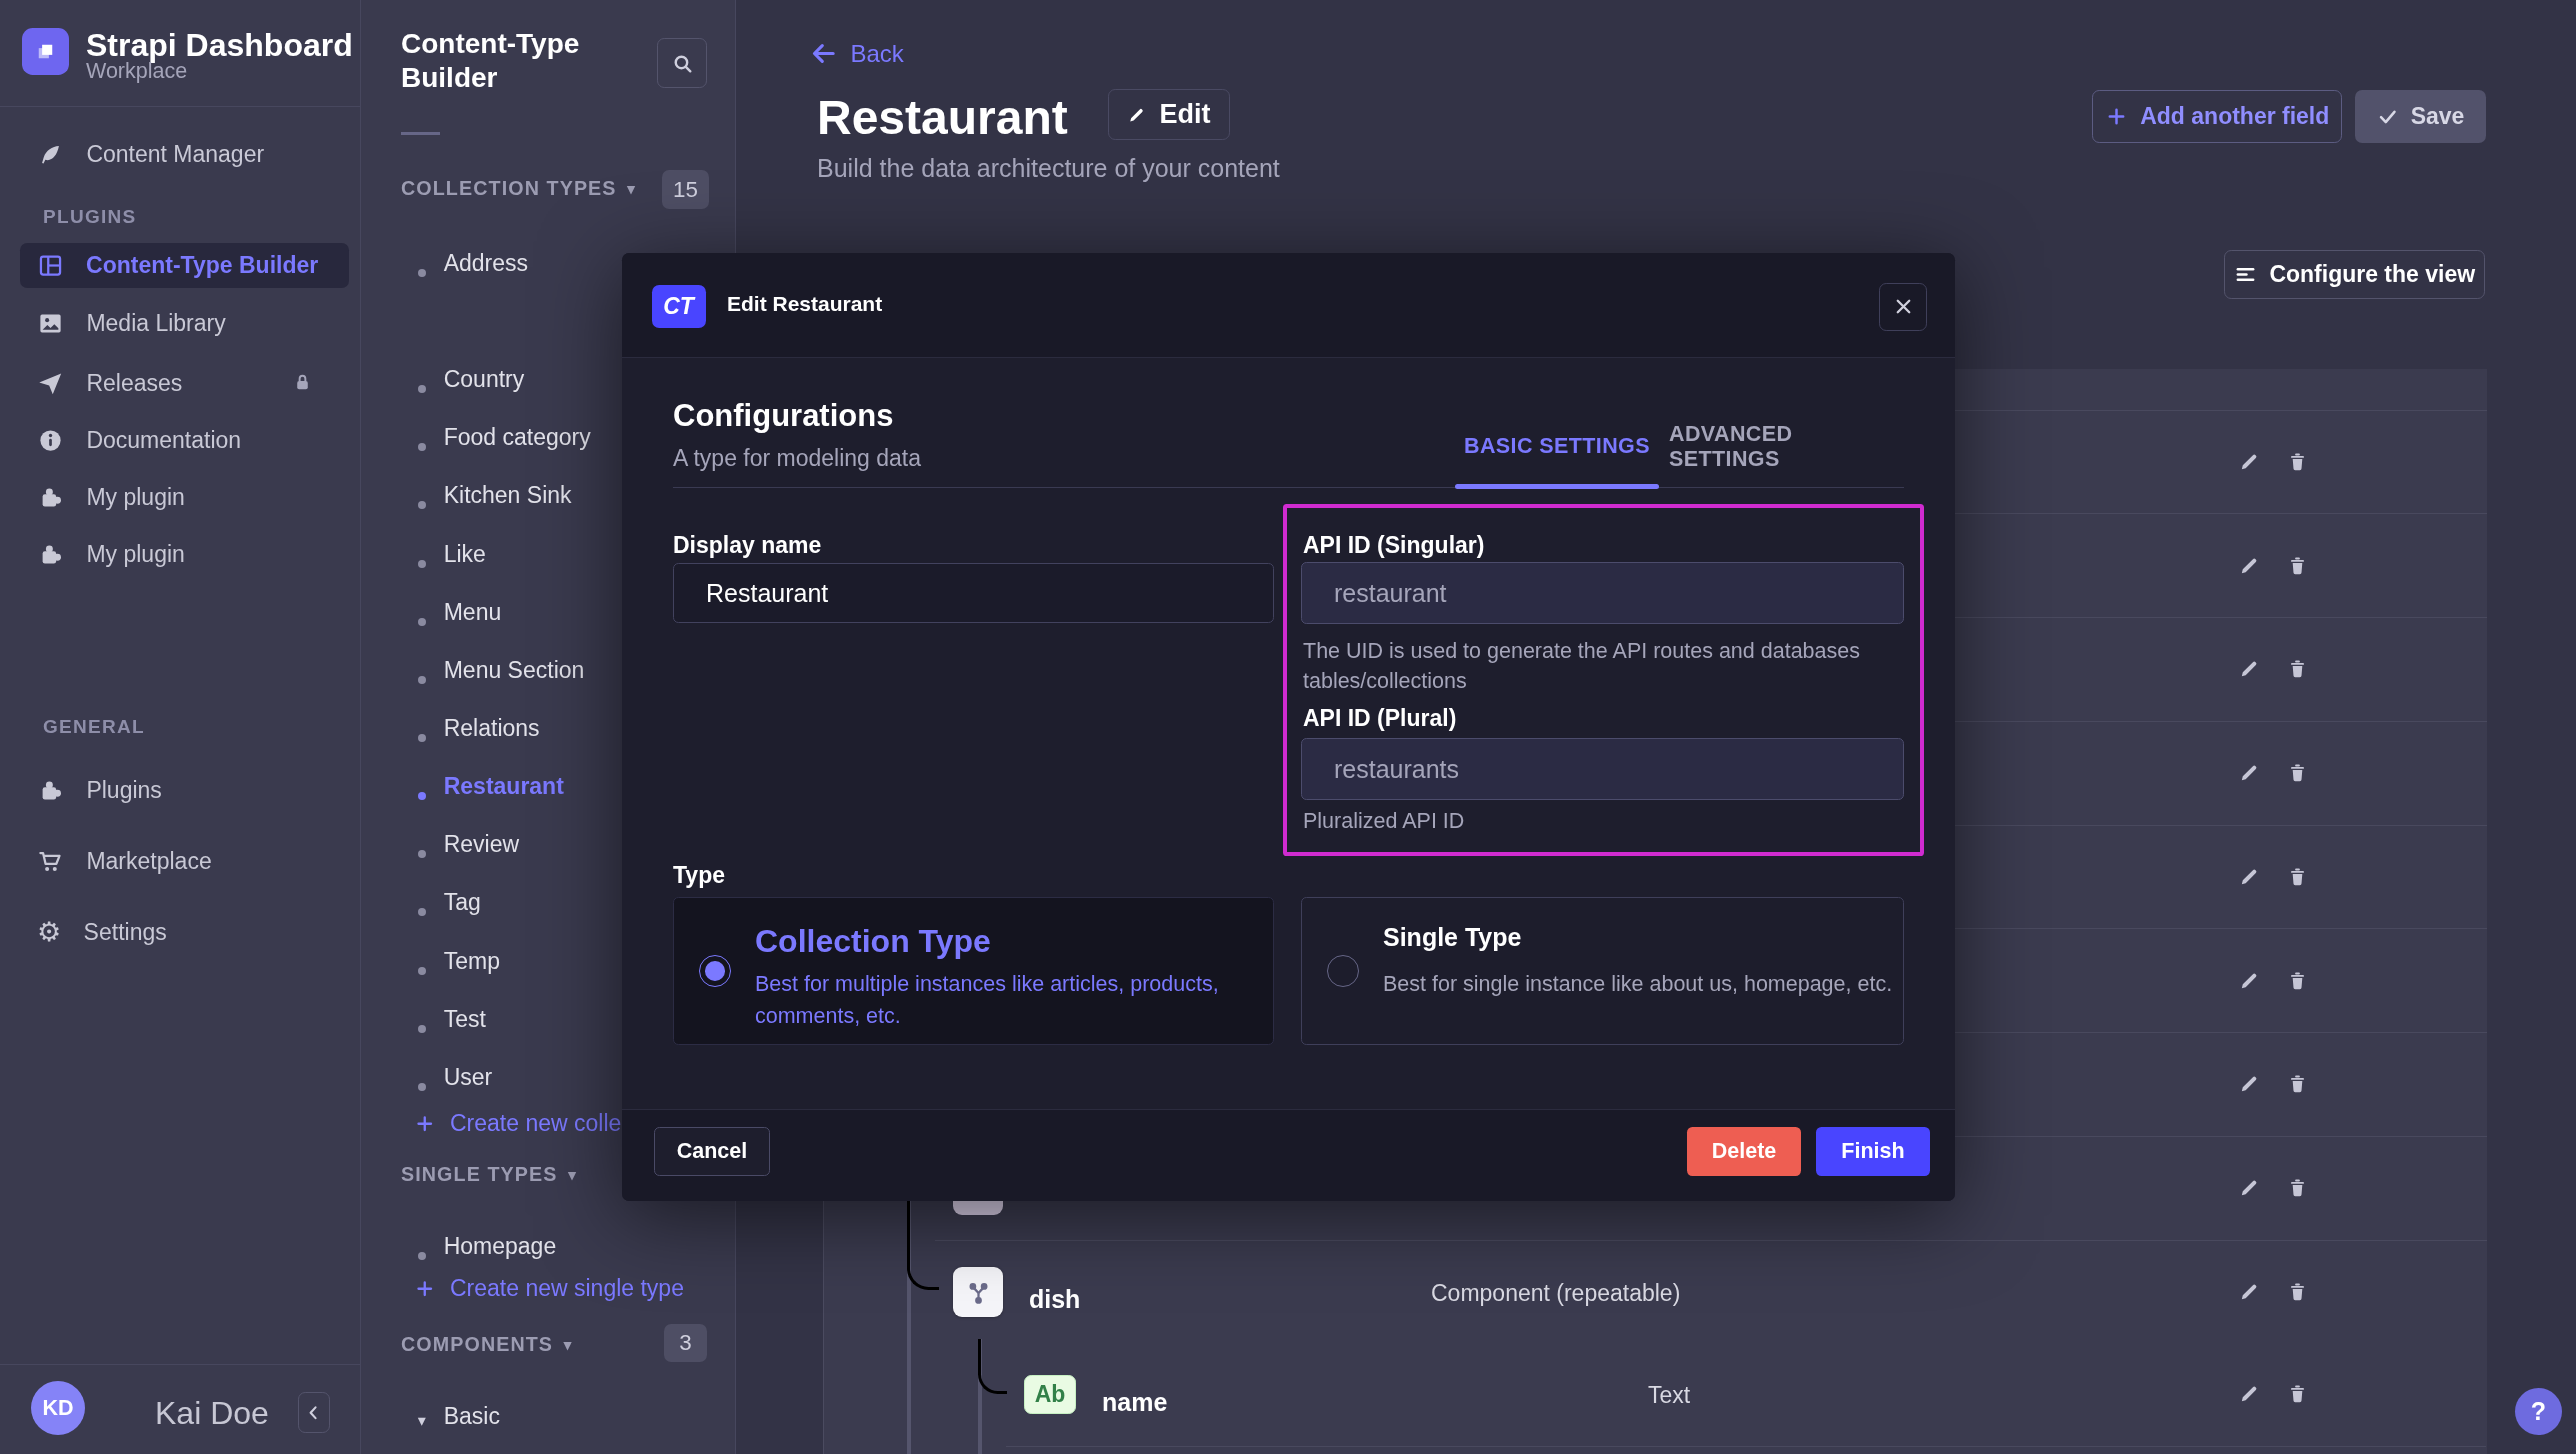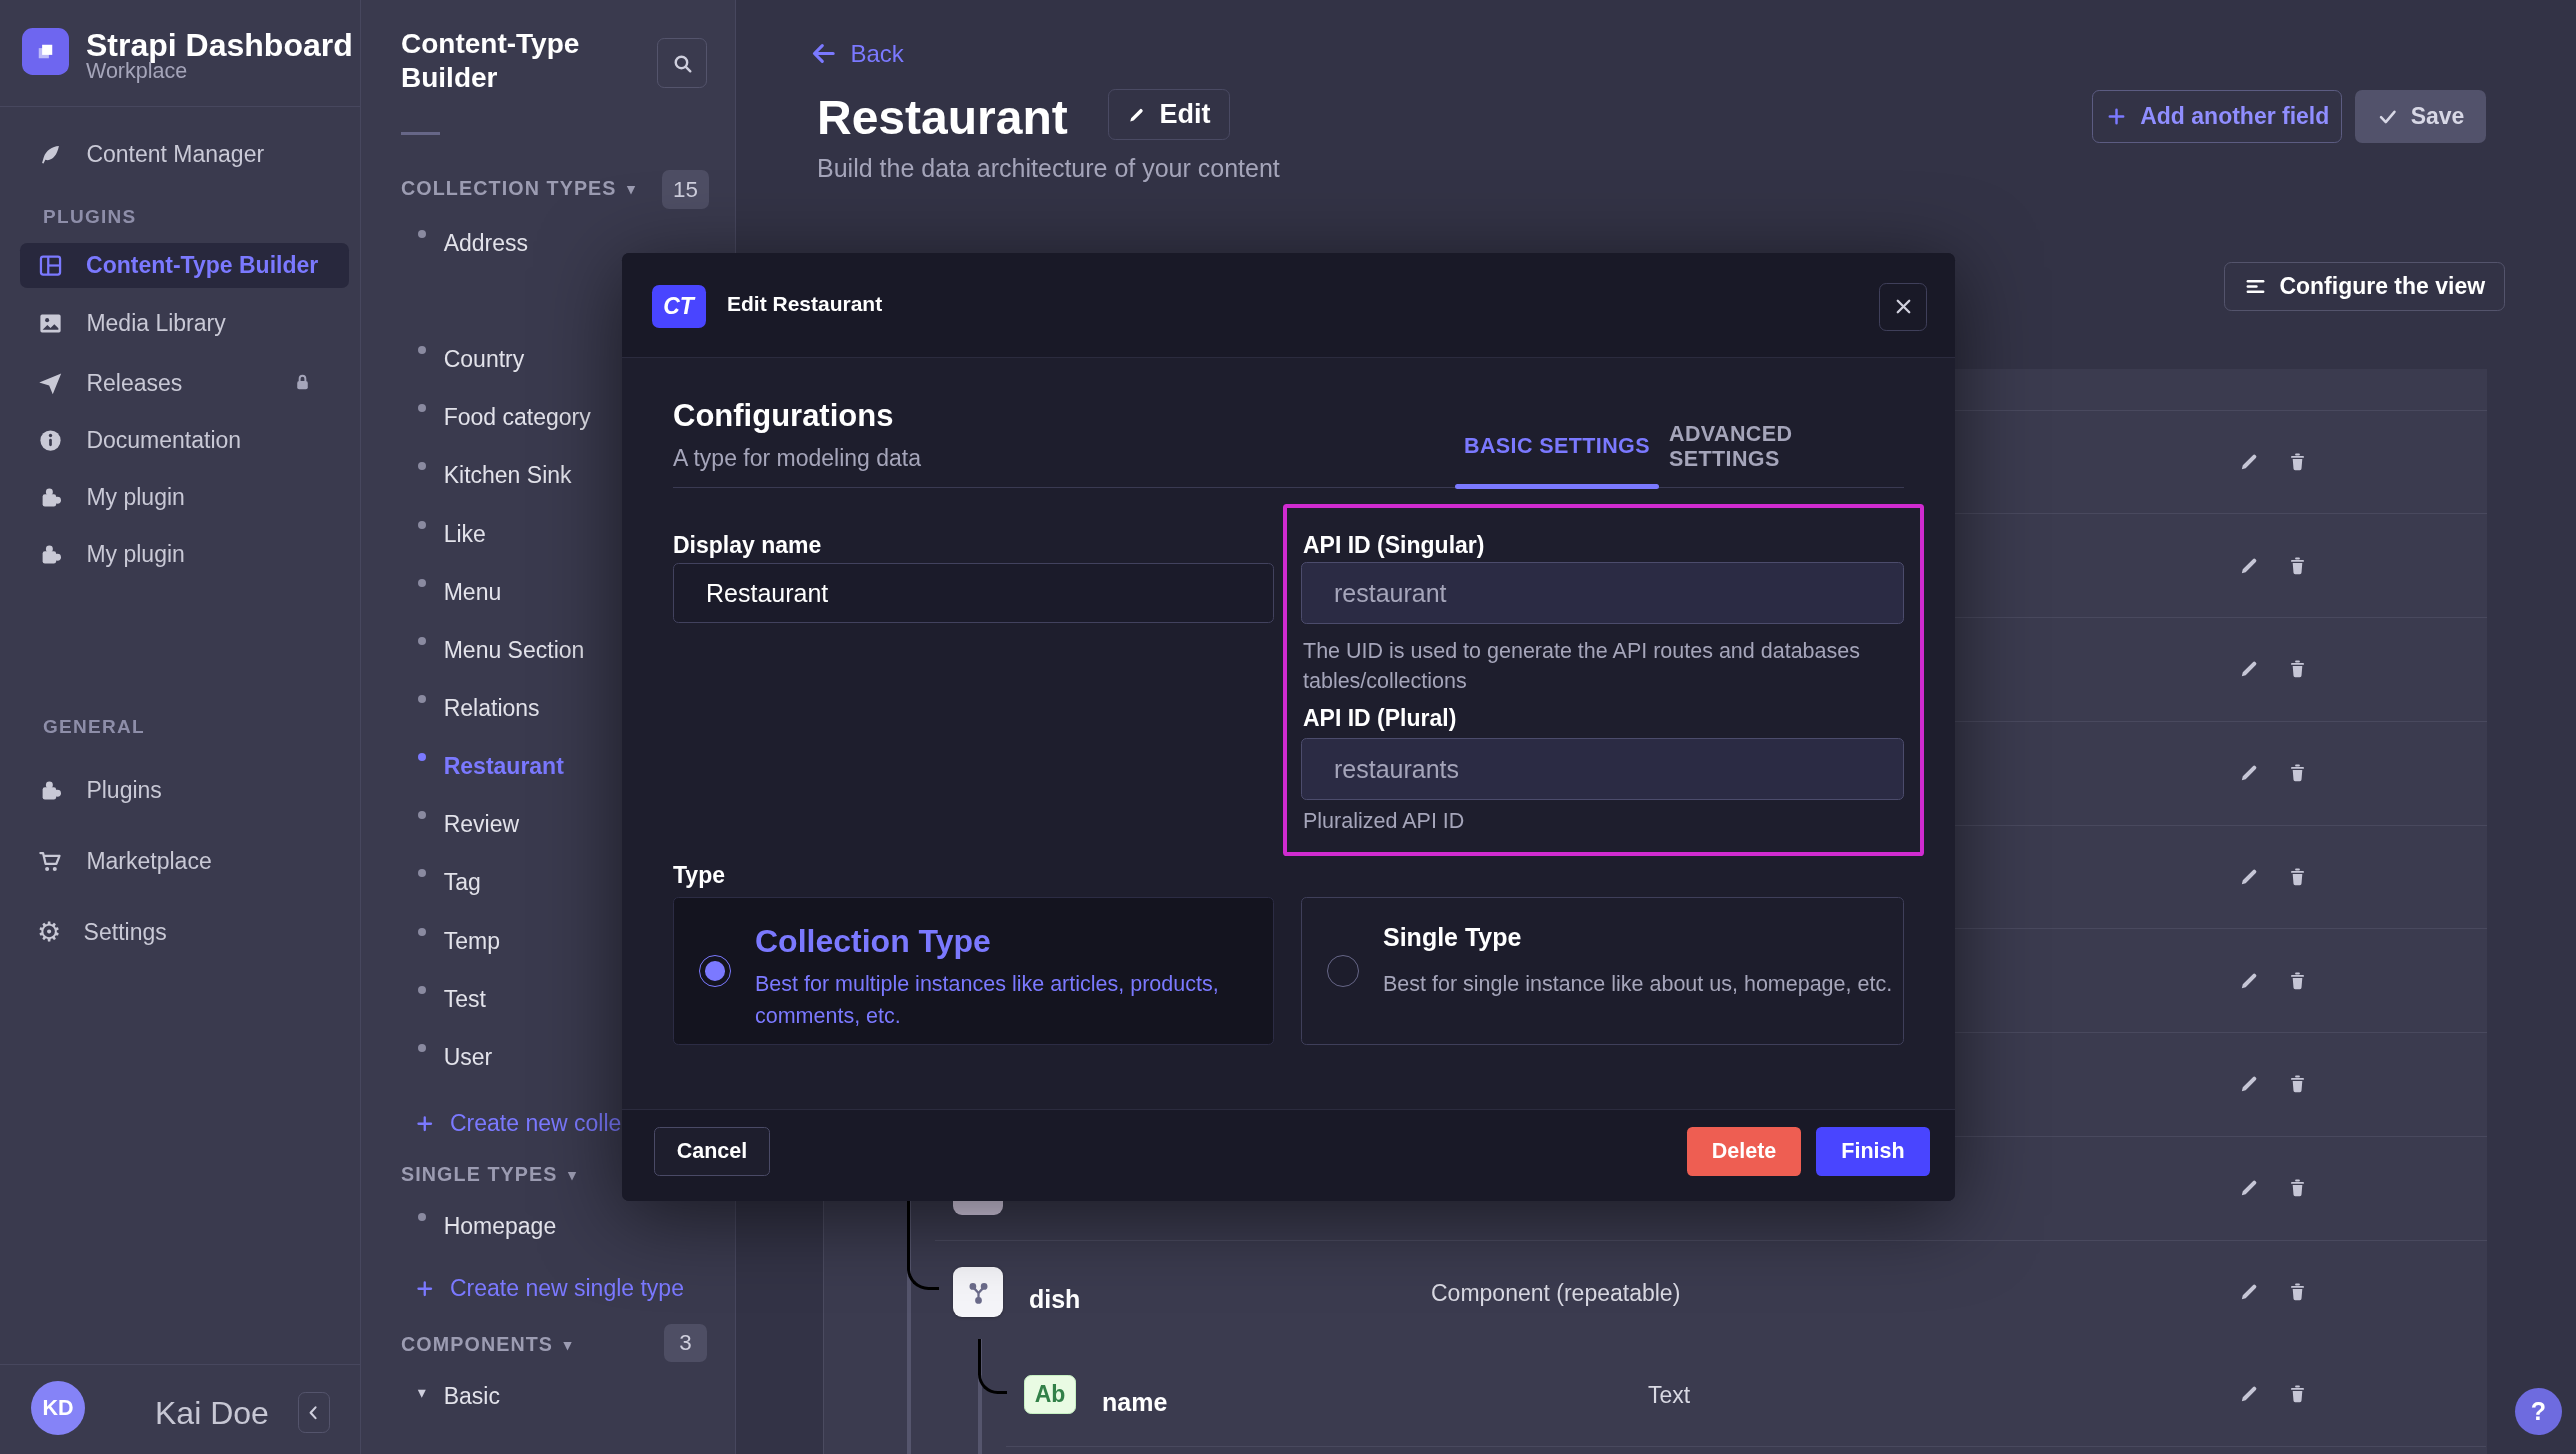--- a/index.html
+++ b/index.html
@@ -24,38 +24,38 @@
   .collapse-btn { left:298px; top:1392px; width:32px; height:41px; border:0.9px solid #54546c; border-radius:7.2px; display:flex; align-items:center; justify-content:center; color:#cfcfdd; cursor:pointer; }
 
   
   .subnav { left:361px; top:0; width:375px; height:1454px; background:#3a3a4e; border-right:0.9px solid #47475e; z-index:4; }
   .subnav-title { left:401px; top:27px; width:268px; font-size:28px; line-height:34px; font-weight:bold; color:#fff; }
   .search-btn { left:657px; top:38px; width:50px; height:50px; border:0.9px solid #54546c; border-radius:7.2px; display:flex; align-items:center; justify-content:center; color:#cfcfdd; cursor:pointer; }
   .mini-line { left:401px; top:132px; width:39px; height:2.7px; background:#666687; }
   .sec-head { left:401px; display:flex; align-items:center; gap:10.7px; font-size:19.7px; font-weight:bold; letter-spacing:1.1px; color:#9c9cb2; cursor:pointer; }
   .sec-head .chev { font-size:15px; color:#9c9cb2; }
   .count-badge { background:#4e4e64; border-radius:7.2px; color:#cfcfdd; font-size:22.4px; display:flex; align-items:center; justify-content:center; }
-  .sub-item { left:407px; width:322px; height:47px; display:flex; align-items:flex-start; padding-left:10.7px; gap:18px; font-size:23px; color:#e2e2ea; cursor:pointer; }
+  .sub-item { left:407px; width:322px; height:47px; display:flex; align-items:flex-end; padding-left:10.7px; gap:18px; font-size:23px; color:#e2e2ea; cursor:pointer; }
   .sub-item .dot { width:8px; height:8px; border-radius:50%; background:#8a8aa0; flex:0 0 auto; }
   .sub-item.active { color:#7b79ff; font-weight:600; }
   .sub-item.active .dot { background:#7b79ff; }
   .create-link { left:407px; height:43px; display:flex; align-items:center; padding-left:7.2px; gap:14.3px; font-size:23px; color:#7b79ff; cursor:pointer; white-space:nowrap; }
   .tri { font-size:16px; color:#cfcfdd; }
 
   
   .main-bg { left:737px; top:0; width:1839px; height:1454px; background:#333346; }
   .back-link { left:809px; top:39px; display:flex; align-items:center; gap:12.5px; color:#7b79ff; font-size:24px; cursor:pointer; }
   .page-title { left:817px; top:93px; font-size:48px; line-height:50px; font-weight:bold; color:#fff; }
   .btn { display:flex; align-items:center; justify-content:center; gap:12.5px; border-radius:7.2px; font-weight:600; cursor:pointer; }
   .btn-outline { border:0.9px solid #4a4a63; color:#fff; }
   .edit-btn { left:1108px; top:89px; width:122px; height:51px; font-size:27px; }
   .page-sub { left:817px; top:154px; font-size:25px; color:#a5a5ba; }
   .add-field-btn { left:2092px; top:90px; width:250px; height:53px; border:0.9px solid #5c5c82; color:#908eff; font-size:23px; }
   .save-btn { left:2355px; top:90px; width:131px; height:53px; background:#52526b; color:#d8d8e6; font-size:23px; }
-  .configure-btn { left:2224px; top:262px; width:281px; height:49px; border:0.9px solid #54546c; color:#fff; font-size:23px; }
+  .configure-btn { left:2224px; top:250px; width:261px; height:49px; border:0.9px solid #54546c; color:#fff; font-size:23px; }
 
   
   .panel { left:823px; top:369px; width:1664px; height:1086px; background:#3b3b4f; border-left:0.9px solid #4b4b60; z-index:1; }
   .pdiv { height:0.9px; background:#49495e; z-index:2; }
   .row-actions { display:flex; gap:25px; color:#c6c6d6; z-index:2; }
   .row-actions .act { width:23px; height:23px; cursor:pointer; }
   .tree { border-color:#55556d; z-index:2; }
   .field-icon-box { width:50px; height:50px; border-radius:9px; background:#f5f5f9; display:flex; align-items:center; justify-content:center; color:#6b6b8a; z-index:2; box-shadow:0 0.9px 2.7px rgba(0,0,0,.25); }
   .field-name { font-size:25px; font-weight:bold; color:#fff; z-index:2;margin-top:8px; }
   .field-type { font-size:23px; color:#d9d9e3; z-index:2; }

